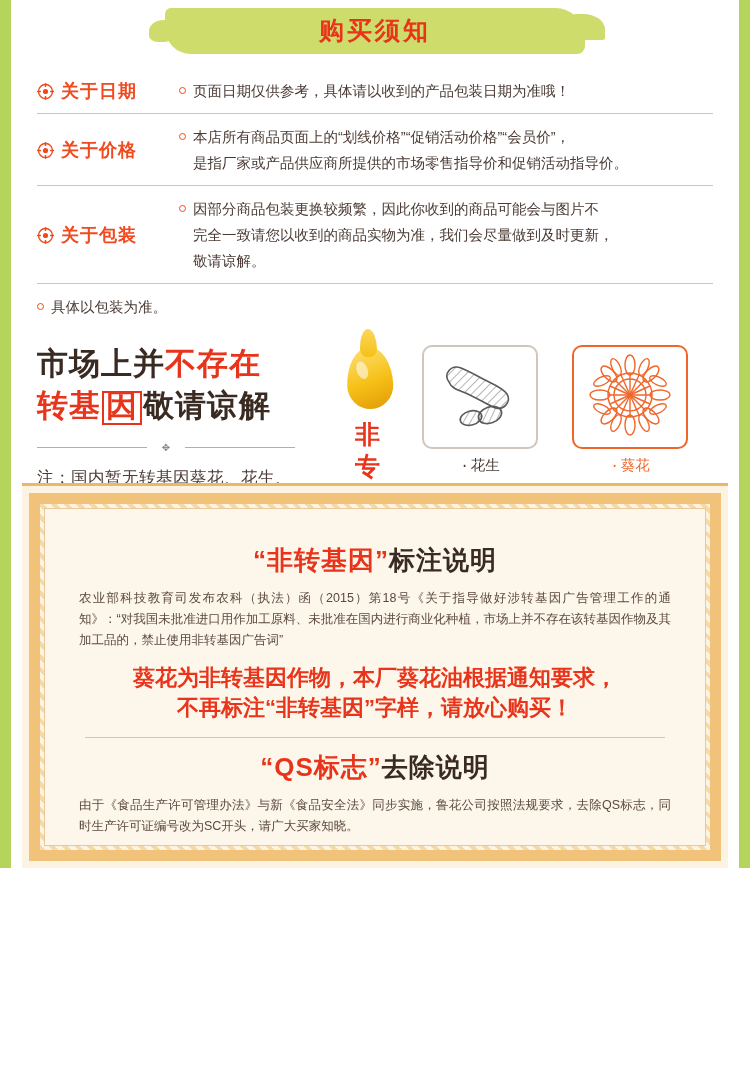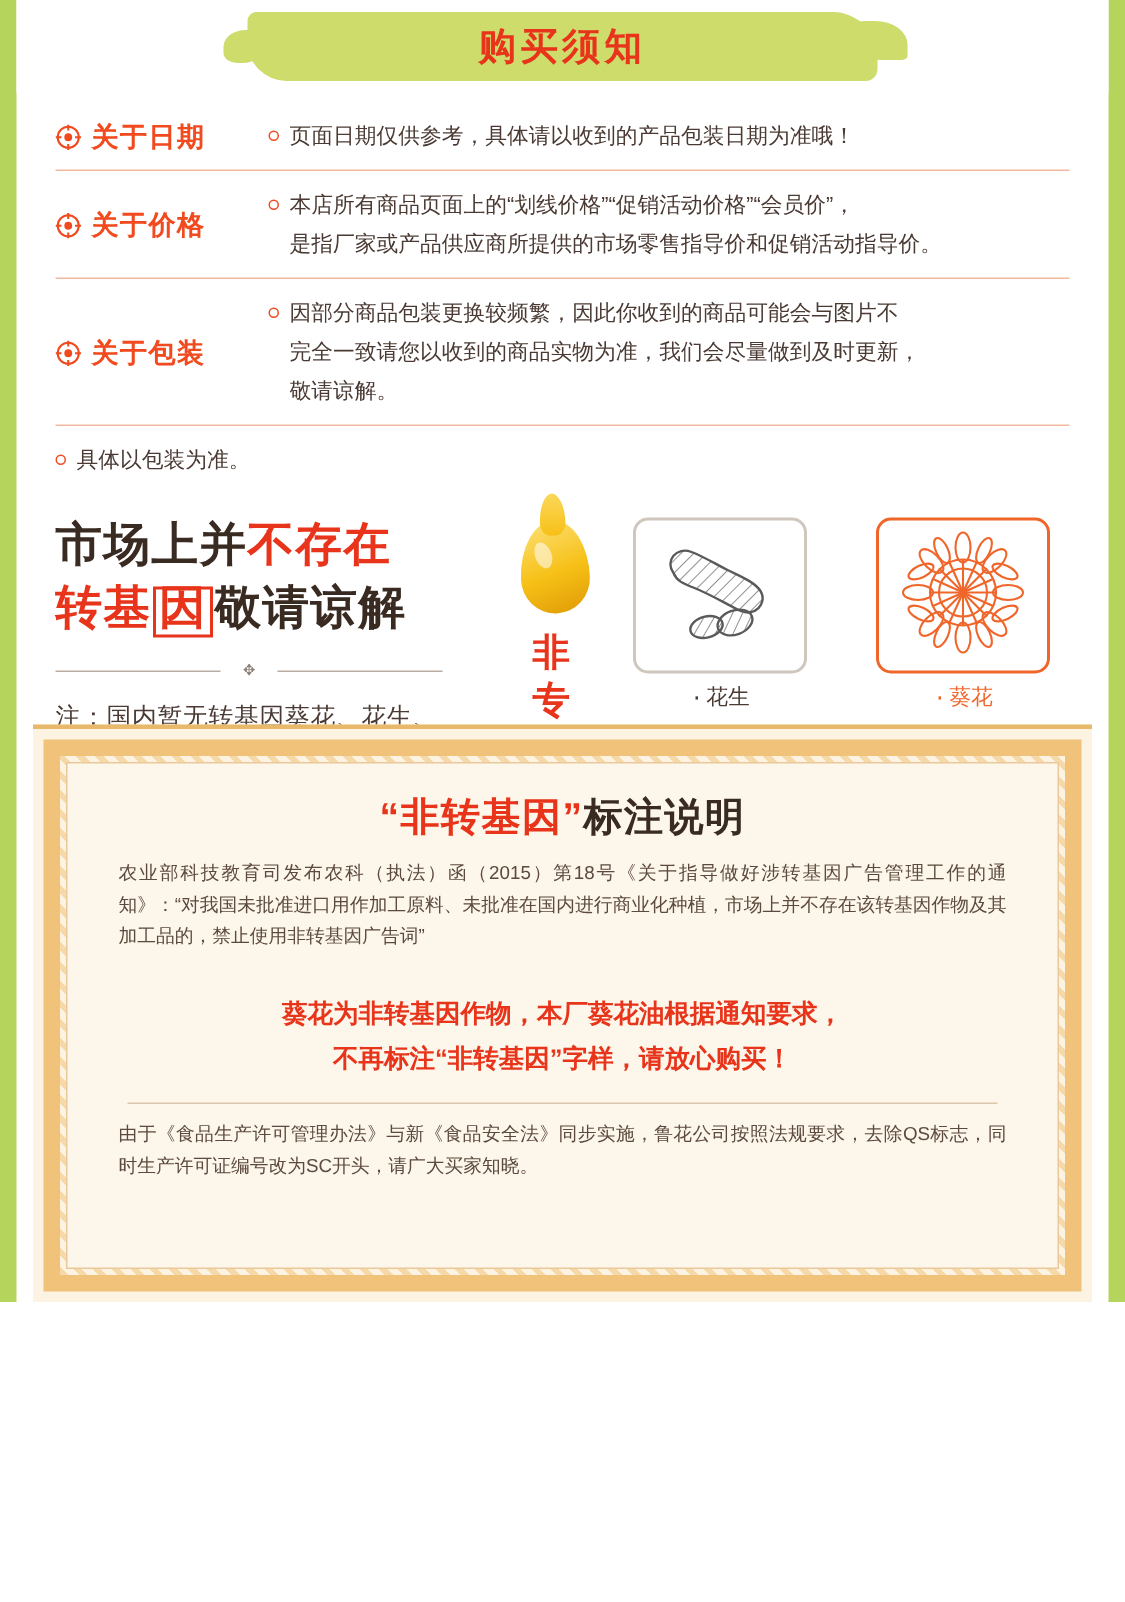--- a/index.html
+++ b/index.html
@@ -248,21 +248,21 @@
   }
   
   .gmo-grid {
     position: absolute;
     right: 26px;
     top: 16px;
     width: 296px;
   }
   .grid-row {
     display: flex;
-    gap: 36px;
+    gap: 24px;
   }
   .grid-cell {
     width: 126px;
     text-align: center;
   }
   .grid-box {
     width: 116px;
     height: 104px;
     border: 2px solid #cfc6bd;
     border-radius: 10px;
@@ -321,36 +321,36 @@
     border: 1px solid #eac89a;
     box-sizing: border-box;
     padding: 14px 34px;
     text-align: center;
   }
   .cert-title {
     font-size: 26px;
     font-weight: bold;
     color: #3a2b22;
     letter-spacing: 1px;
-    margin-top: 4px;
+    margin-top: 20px;
   }
   .cert-title .red { color: #e8341a; }
   .cert-body {
     color: #5c4a3e;
     font-size: 12.5px;
     line-height: 21px;
     margin-top: 10px;
     text-align: justify;
   }
   .cert-emph {
     color: #e8341a;
     font-weight: bold;
-    font-size: 17px;
+    font-size: 22px;
     line-height: 30px;
-    margin-top: 26px;
+    margin-top: 12px;
   }
   .cert-rule {
     height: 1px;
     background: #d9c6ab;
     margin: 14px 6px 0 6px;
   }
   .cert-title2 {
     font-size: 26px;
     font-weight: bold;
     color: #3a2b22;
@@ -613,17 +613,20 @@
     <div class="cert-inner">
       <div class="cert-title">
         <span class="red">“非转基因”</span><span>标注说明</span>
       </div>
       <div class="cert-body">农业部科技教育司发布农科（执法）函（2015）第18号《关于指导做好涉转基因广告管理工作的通知》：“对我国未批准进口用作加工原料、未批准在国内进行商业化种植，市场上并不存在该转基因作物及其加工品的，禁止使用非转基因广告词”</div>
       <div class="cert-emph">
         <div>葵花为非转基因作物，本厂葵花油根据通知要求，</div>
         <div>不再标注“非转基因”字样，请放心购买！</div>
       </div>
       <div class="cert-rule"></div>
+      <div class="cert-title2">
+        <span class="red">“QS标志”</span><span>去除说明</span>
+      </div>
       <div class="cert-body2">由于《食品生产许可管理办法》与新《食品安全法》同步实施，鲁花公司按照法规要求，去除QS标志，同时生产许可证编号改为SC开头，请广大买家知晓。</div>
     </div>
   </div>
 
 </div>
 
 </body></html>

